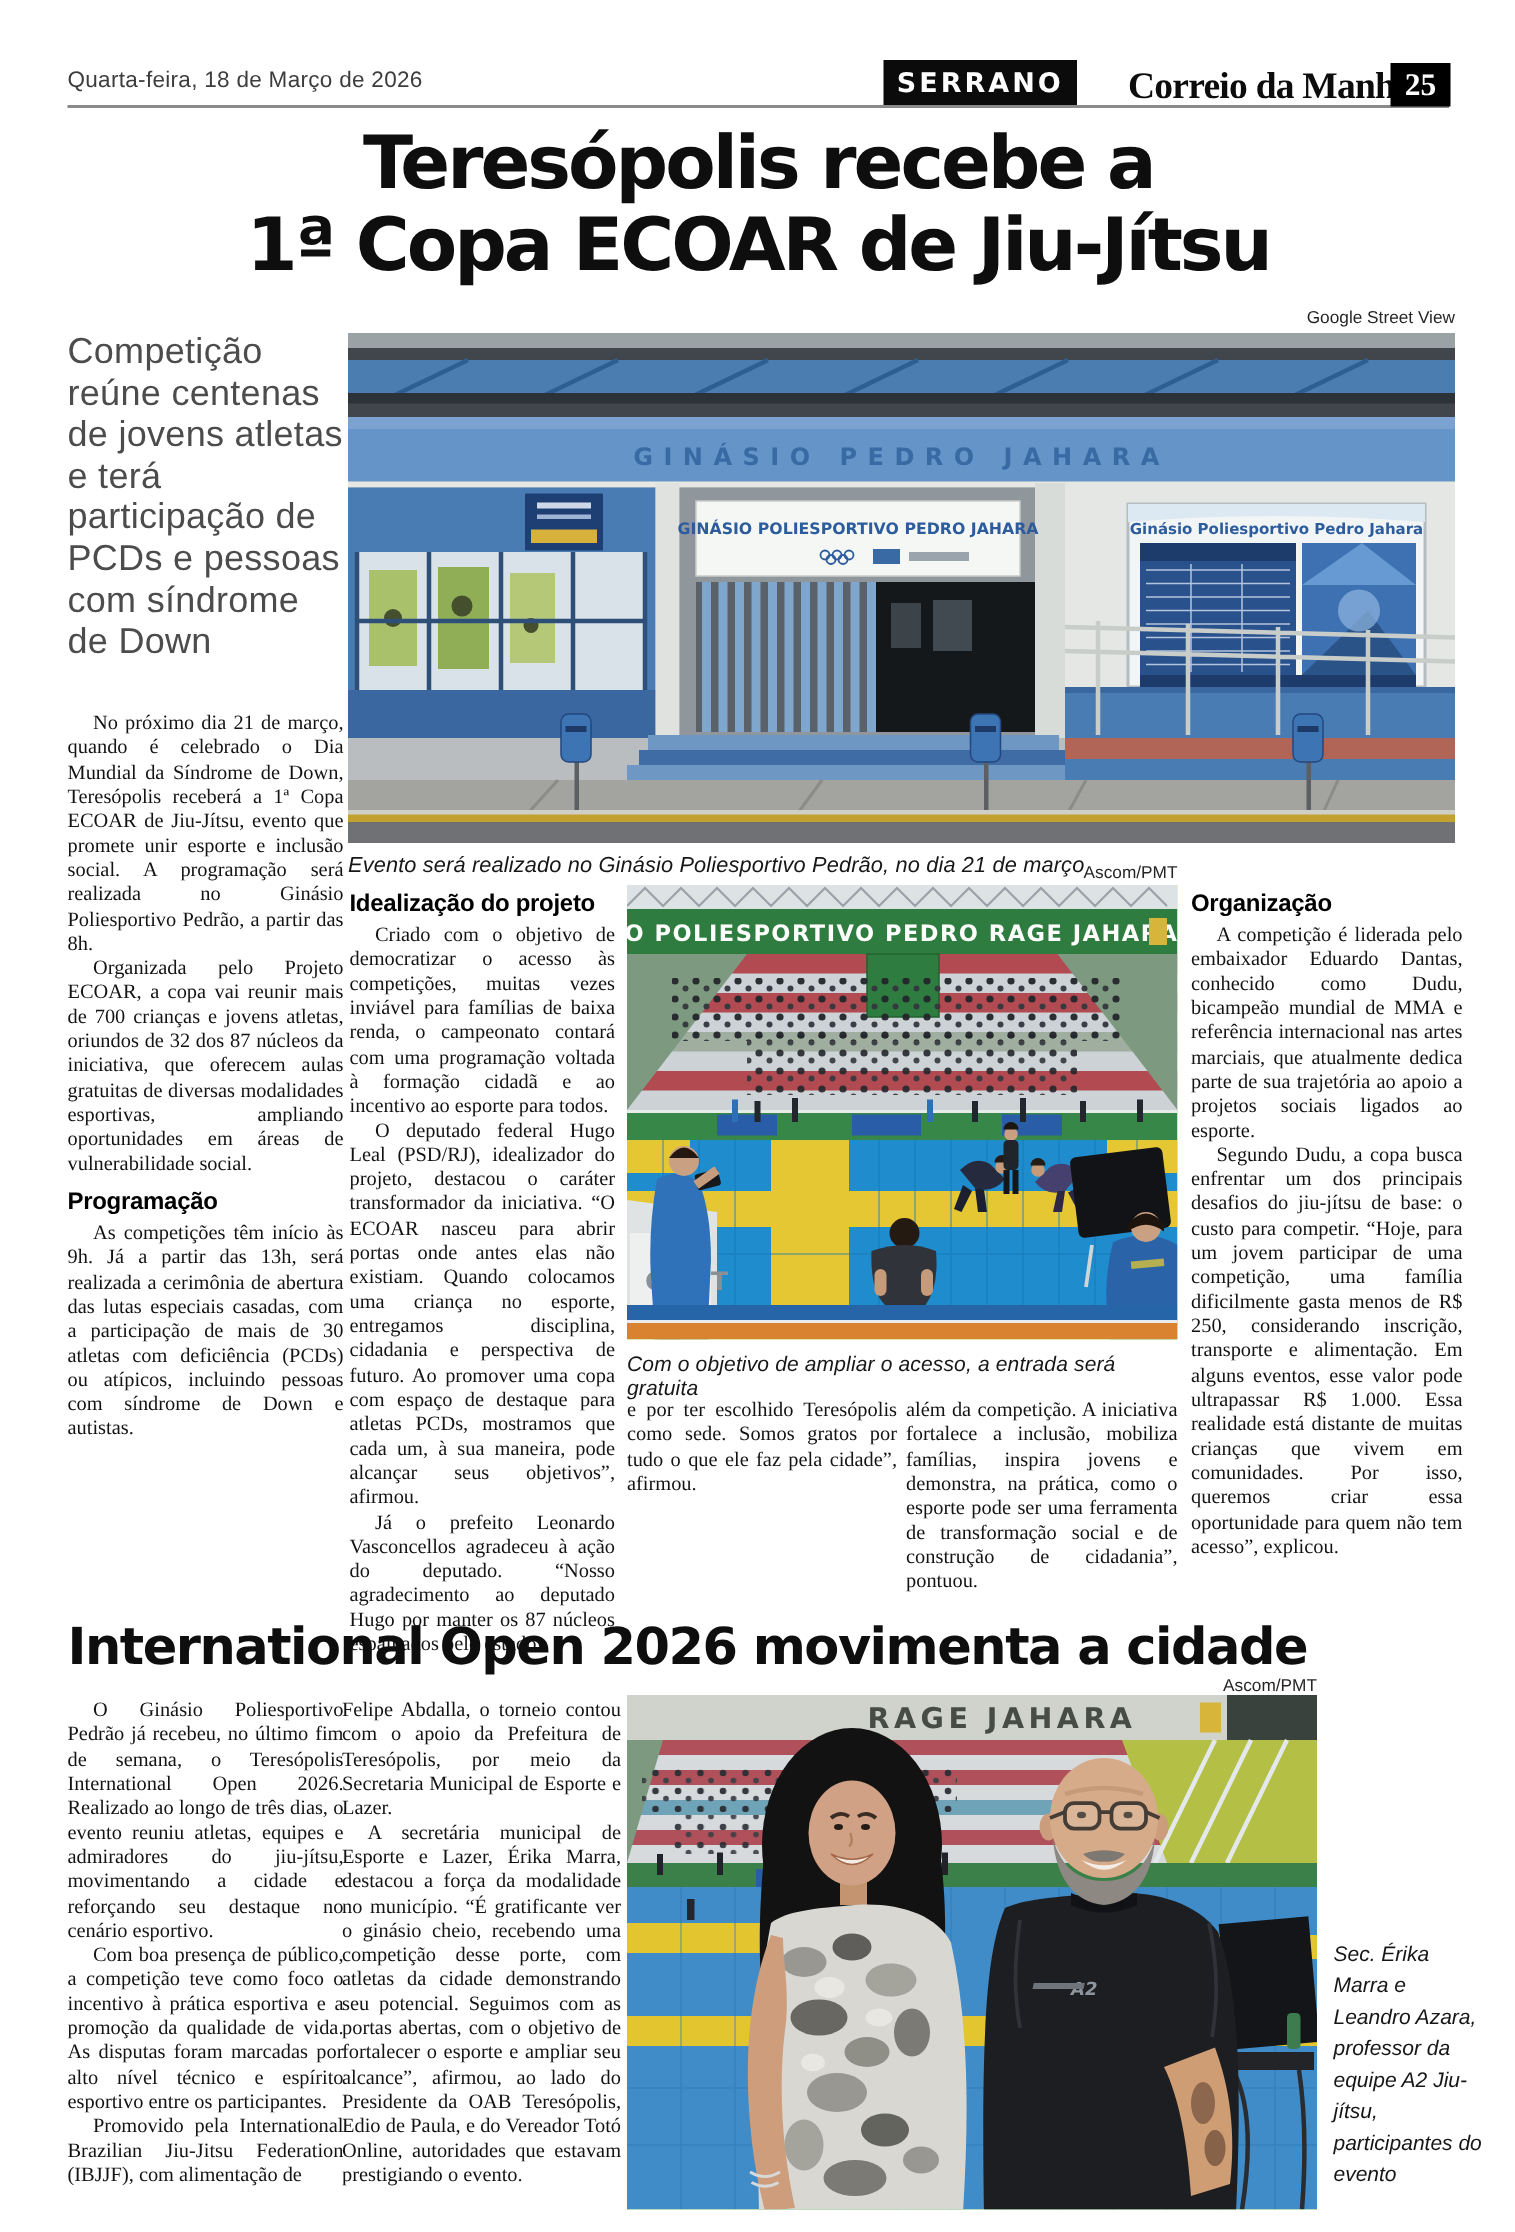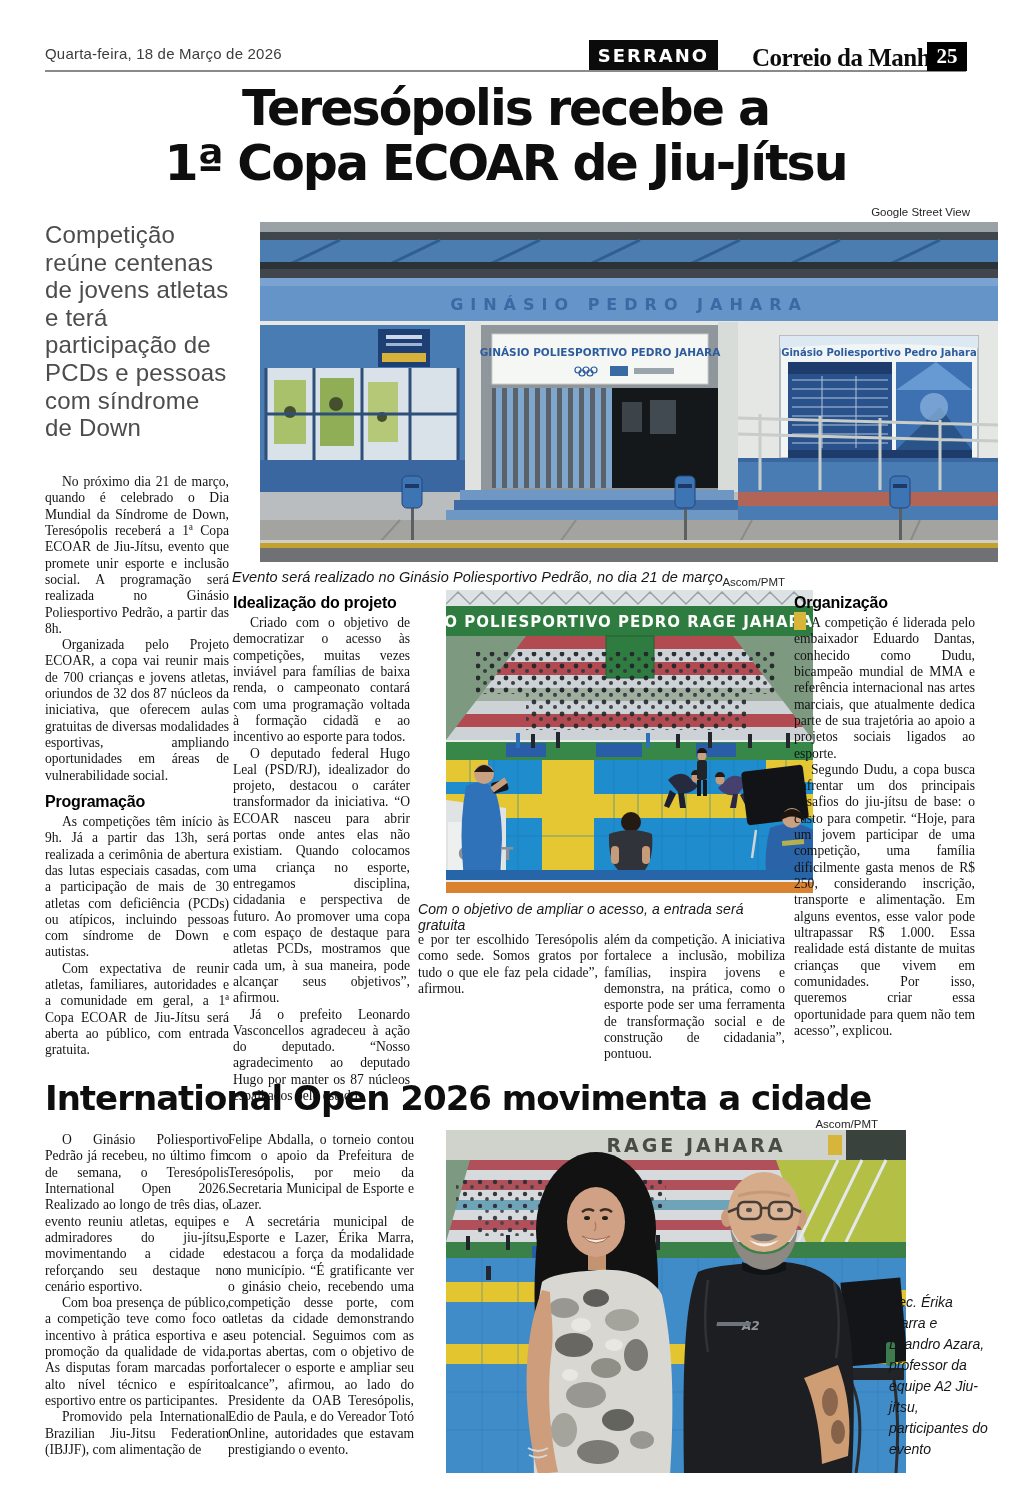--- a/index.html
+++ b/index.html
@@ -31,21 +31,21 @@
   .credit{font-size:11.5px;color:#262626;text-align:right;}
   .caption{font-style:italic;font-size:14.5px;color:#171717;letter-spacing:.1px;}
   
   .bodytext p{margin:0;font-family:"Liberation Serif",serif;font-size:13.6px;
               line-height:1.2;text-align:justify;color:#131313;text-indent:17px;
               hyphens:auto;}
   .bodytext p.noindent{text-indent:0;}
   .colhead{font-family:Liberation Sans, sans-serif;font-weight:bold;font-size:16px;
            color:#000000;margin:9px 0 3px 0;letter-spacing:-.2px;}
   .colhead.first{margin-top:0;}
-  .photo{overflow:hidden;background:#bef264;margin-left:28px;}
+  .photo{overflow:hidden;background:#bef264;}
   .photo svg{display:block;width:100%;height:100%;}
   .sidecap{font-style:italic;font-size:14px;line-height:1.5;color:#161616;}
 </style>
 </head>
 <body>
 
 <div id="page">
 
   <div class="abs date">Quarta-feira, 18 de Março de 2026</div>
   <div class="abs rule"></div>
@@ -178,21 +178,20 @@
       </g>
     </svg>
   </div>
   <div class="abs caption" style="left:232px;top:569px;width:738px;">Evento será realizado no Ginásio Poliesportivo Pedrão, no dia 21 de março</div>
 
   <div class="abs bodytext" style="left:45px;top:474px;width:184px;">
     <p>No próximo dia 21 de março, quando é celebrado o Dia Mundial da Síndrome de Down, Teresópolis receberá a 1ª Copa ECOAR de Jiu-Jítsu, evento que promete unir esporte e inclusão social. A programação será realizada no Ginásio Poliesportivo Pedrão, a partir das 8h.</p>
     <p>Organizada pelo Projeto ECOAR, a copa vai reunir mais de 700 crianças e jovens atletas, oriundos de 32 dos 87 núcleos da iniciativa, que oferecem aulas gratuitas de diversas modalidades esportivas, ampliando oportunidades em áreas de vulnerabilidade social.</p>
     <div class="colhead">Programação</div>
     <p>As competições têm início às 9h. Já a partir das 13h, será realizada a cerimônia de abertura das lutas especiais casadas, com a participação de mais de 30 atletas com deficiência (PCDs) ou atípicos, incluindo pessoas com síndrome de Down e autistas.</p>
-    <p>Com expectativa de reunir atletas, familiares, autoridades e a comunidade em geral, a 1ª Copa ECOAR de Jiu-Jítsu será aberta ao público, com entrada gratuita.</p>
   </div>
 
   <div class="abs bodytext" style="left:233px;top:594px;width:177px;">
     <div class="colhead first">Idealização do projeto</div>
     <p>Criado com o objetivo de democratizar o acesso às competições, muitas vezes inviável para famílias de baixa renda, o campeonato contará com uma programação voltada à formação cidadã e ao incentivo ao esporte para todos.</p>
     <p>O deputado federal Hugo Leal (PSD/RJ), idealizador do projeto, destacou o caráter transformador da iniciativa. “O ECOAR nasceu para abrir portas onde antes elas não existiam. Quando colocamos uma criança no esporte, entregamos disciplina, cidadania e perspectiva de futuro. Ao promover uma copa com espaço de destaque para atletas PCDs, mostramos que cada um, à sua maneira, pode alcançar seus objetivos”, afirmou.</p>
     <p>Já o prefeito Leonardo Vasconcellos agradeceu à ação do deputado. “Nosso agradecimento ao deputado Hugo por manter os 87 núcleos espalhados pelo estado</p>
   </div>
 
   <div class="abs credit" style="left:418px;top:576px;width:367px;">Ascom/PMT</div>

